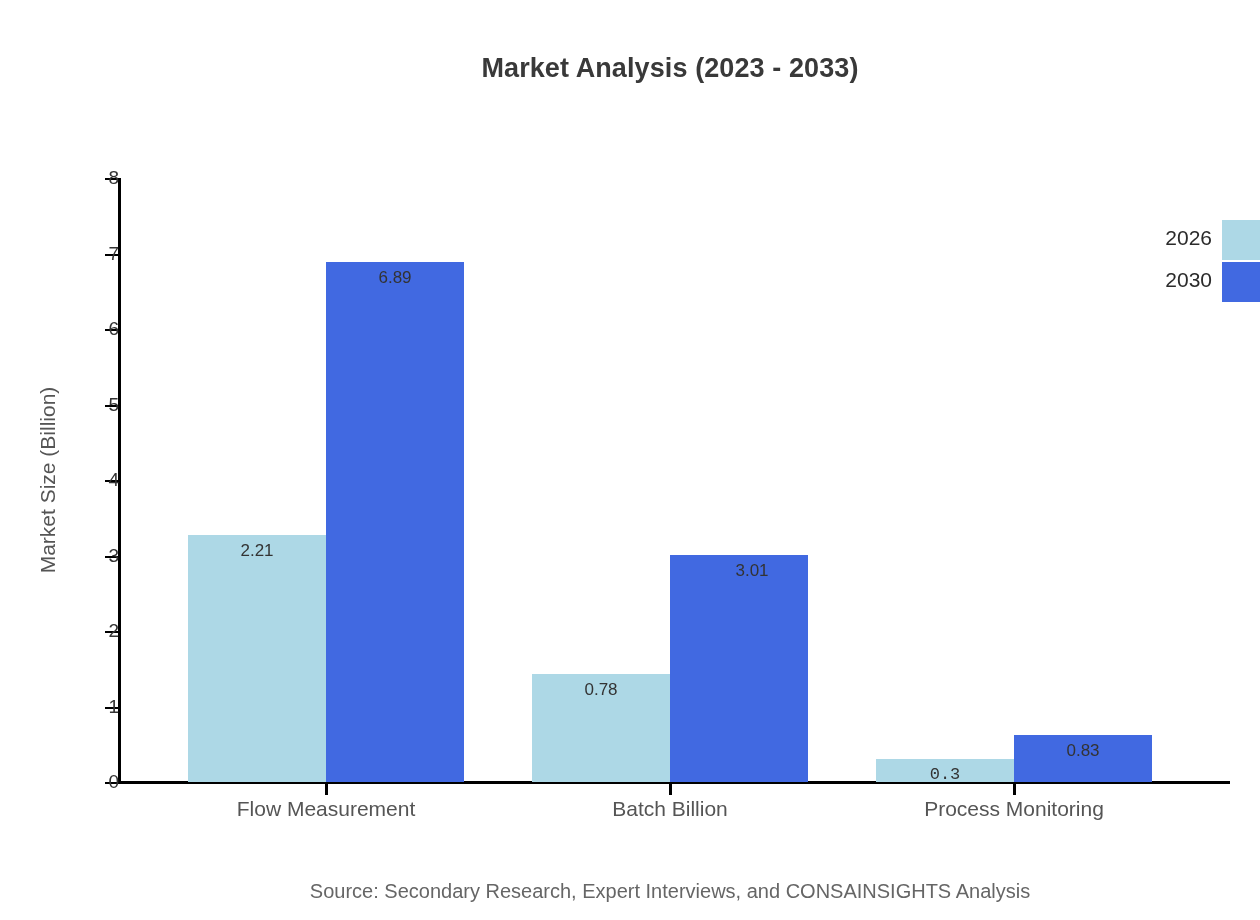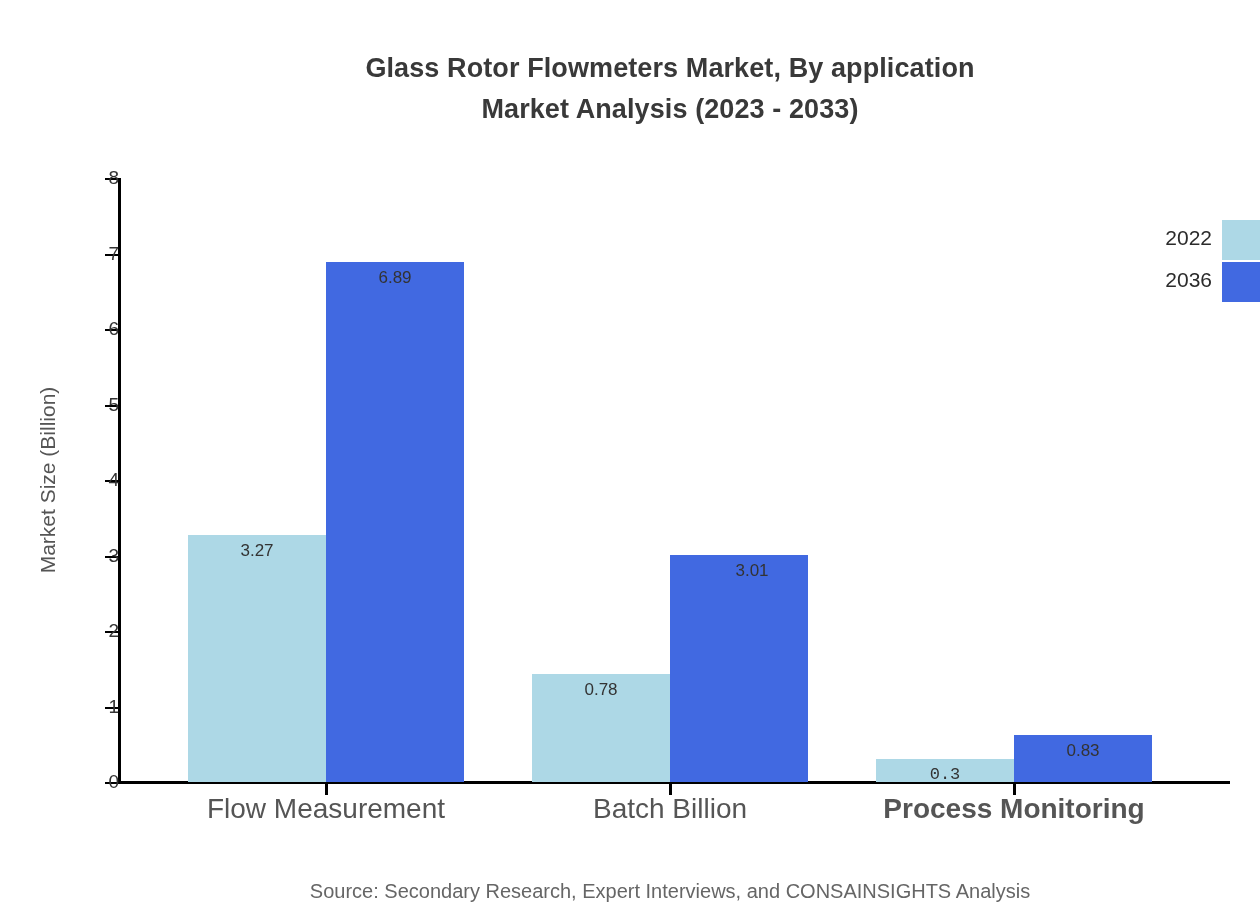--- a/index.html
+++ b/index.html
@@ -108,21 +108,21 @@
     width: 3px;
     height: 11px;
     background: #000000;
   }
   .x-tick-label {
     position: absolute;
     top: 793px;
     width: 330px;
     text-align: center;
     color: #555555;
-    font-size: 28px;
+    font-size: 21px;
     line-height: 32px;
     white-space: nowrap;
   }
 
   
   .bar {
     position: absolute;
     bottom: 0;
   }
   .bar-value {
@@ -175,21 +175,20 @@
     font-size: 20px;
     line-height: 30px;
   }
 </style>
 </head>
 <body>
 
 <div id="chart-root">
 
   <div class="chart-title">
-    <span>Glass Rotor Flowmeters Market, By application</span>
     <span class="line2">Market Analysis (2023 - 2033)</span>
   </div>
 
   <div class="y-axis-title">Market Size (Billion)</div>
 
   <div class="axis-spine-y"></div>
   <div class="axis-spine-x"></div>
 
   <div id="y-ticks">
       <div class="y-tick-wrap" style="top: 782px;">
@@ -228,43 +227,43 @@
         <div class="y-tick" style="top: 0px;"></div>
         <div class="y-tick-label">8</div>
       </div>
     </div>
   <div id="x-ticks">
       <div class="x-tick" style="left: 325px;"></div>
       <div class="x-tick-label" style="left: 161px;">Flow Measurement</div>
       <div class="x-tick" style="left: 669px;"></div>
       <div class="x-tick-label" style="left: 505px;">Batch Billion</div>
       <div class="x-tick" style="left: 1013px;"></div>
-      <div class="x-tick-label" style="left: 849px; font-weight: bold;">Process Monitoring</div>
+      <div class="x-tick-label" style="left: 849px;">Process Monitoring</div>
     </div>
   <div id="bars-layer" class="plot-area">
       <div class="bar" style="left: 68px; width: 138px; height: 246.885px; background: rgb(173, 216, 230);"></div>
-      <div class="bar-value" style="left: 37px; top: 331.115px;">3.27</div>
+      <div class="bar-value" style="left: 37px; top: 331.115px;">2.21</div>
       <div class="bar" style="left: 412px; width: 138px; height: 107.965px; background: rgb(173, 216, 230);"></div>
       <div class="bar-value" style="left: 381px; top: 470.035px;">0.78</div>
       <div class="bar" style="left: 756px; width: 138px; height: 22.65px; background: rgb(173, 216, 230);"></div>
       <div class="bar-value" style="left: 725px; top: 555.35px; font-family: Liberation Mono, monospace;">0.3</div>
       <div class="bar" style="left: 206px; width: 138px; height: 520.195px; background: rgb(65, 105, 225);"></div>
       <div class="bar-value" style="left: 175px; top: 57.805px;">6.89</div>
       <div class="bar" style="left: 550px; width: 138px; height: 227.255px; background: rgb(65, 105, 225);"></div>
       <div class="bar-value" style="left: 532px; top: 350.745px;">3.01</div>
       <div class="bar" style="left: 894px; width: 138px; height: 46.81px; background: rgb(65, 105, 225);"></div>
       <div class="bar-value" style="left: 863px; top: 531.19px;">0.83</div>
     </div>
 
   <div class="legend">
     <div class="legend-row">
-      <span class="legend-label">2022</span>
+      <span class="legend-label">2026</span>
       <span class="legend-swatch" id="swatch-0" style="background: rgb(173, 216, 230);"></span>
     </div>
     <div class="legend-row">
-      <span class="legend-label">2036</span>
+      <span class="legend-label">2030</span>
       <span class="legend-swatch" id="swatch-1" style="background: rgb(65, 105, 225);"></span>
     </div>
   </div>
 
   <div class="source-note">Source: Secondary Research, Expert Interviews, and CONSAINSIGHTS Analysis</div>
 
 </div>
 
 </body></html>

